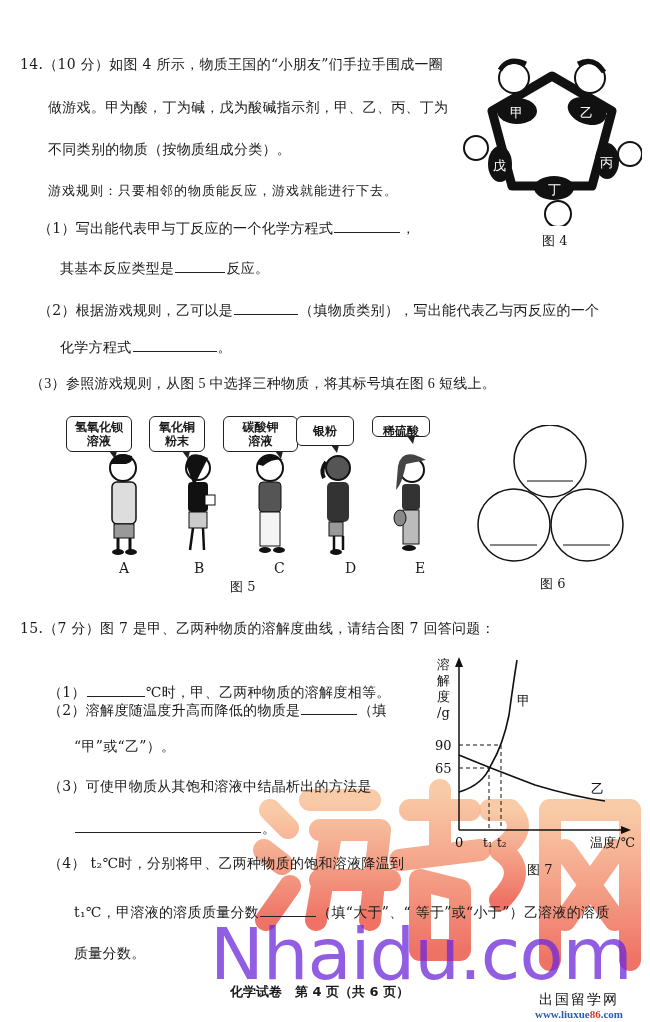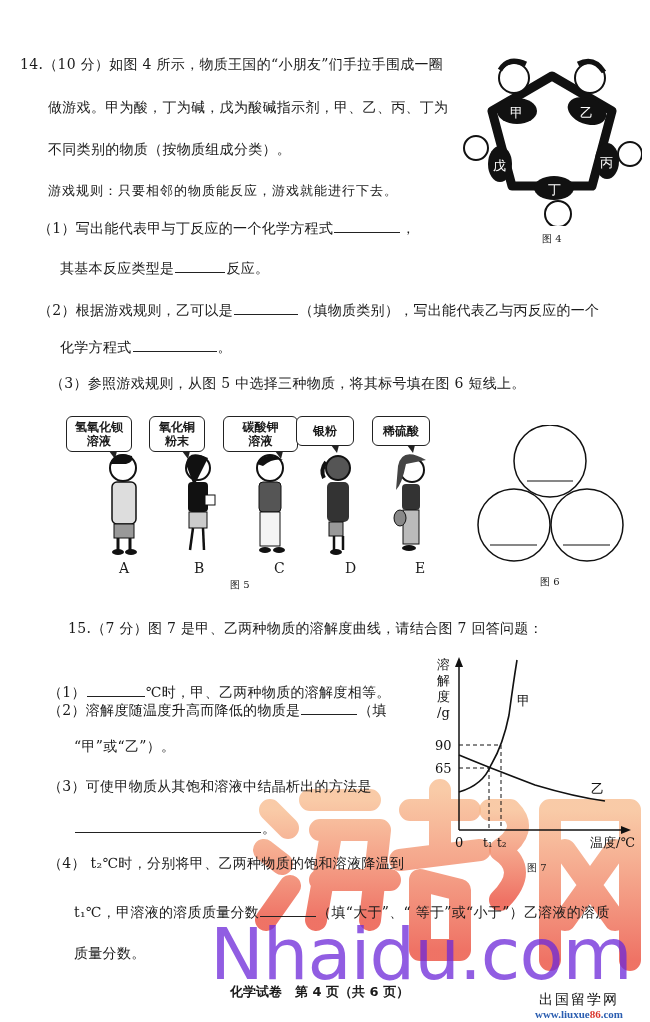--- a/index.html
+++ b/index.html
@@ -5,21 +5,21 @@
     html, body { margin: 0; padding: 0; background: #fff; }
     body {
       width: 650px; height: 1022px; position: relative; overflow: hidden;
       font-family: "DejaVu Serif", "Liberation Serif", serif;
       color: #1a1a1a;
     }
     .abs { position: absolute; }
     .line { position: absolute; font-size: 14px; white-space: nowrap; letter-spacing: 0.3px; }
     .rule { font-size: 13px; font-family: "DejaVu Sans", sans-serif; letter-spacing: 1px; }
     .blank { display: inline-block; border-bottom: 1px solid #222; height: 14px; vertical-align: baseline; margin: 0 1px; }
-    .caption { position: absolute; font-size: 10px; }
+    .caption { position: absolute; font-size: 13px; }
     .bubble {
       position: absolute; border: 1.5px solid #222; border-radius: 6px; background: #fff;
       font-size: 12px; font-family: "DejaVu Sans", sans-serif; font-weight: bold;
       text-align: center; line-height: 14px; padding: 3px 4px; box-sizing: border-box;
     }
     .bubble .tail {
       position: absolute; bottom: -8px; right: 14px; width: 0; height: 0;
       border-left: 6px solid transparent; border-right: 2px solid transparent; border-top: 8px solid #222;
     }
     .kid-label { position: absolute; font-size: 14px; }
@@ -39,21 +39,21 @@
 </div>
 <div class="line" style="left:60px; top:258px;">
   <span>其基本反应类型是</span><span class="blank" style="width:50px;"></span><span>反应。</span>
 </div>
 <div class="line" style="left:38px; top:300px;">
   <span>（2）根据游戏规则，乙可以是</span><span class="blank" style="width:64px;"></span><span>（填物质类别），写出能代表乙与丙反应的一个</span>
 </div>
 <div class="line" style="left:60px; top:337px;">
   <span>化学方程式</span><span class="blank" style="width:84px;"></span><span>。</span>
 </div>
-<div class="line" style="left:50px; top:375px;">（3）参照游戏规则，从图 5 中选择三种物质，将其标号填在图 6 短线上。</div>
+<div class="line" style="left:30px; top:375px;font-family:Liberation Serif, serif;">（3）参照游戏规则，从图 5 中选择三种物质，将其标号填在图 6 短线上。</div>
 
 <div class="abs" style="left:462px; top:56px; width:180px; height:195px;">
   <svg width="180" height="170" viewBox="0 0 180 170">
 
     <polygon points="90,20 150,55 130,130 50,130 30,55" fill="none" stroke="#111" stroke-width="9" stroke-linejoin="round"></polygon>
 
     <circle cx="52" cy="22" r="15" fill="#fff" stroke="#111" stroke-width="2"></circle>
     <path d="M38,14 q8,-14 26,-6" stroke="#111" stroke-width="5" fill="none"></path>
     <circle cx="128" cy="22" r="15" fill="#fff" stroke="#111" stroke-width="2"></circle>
     <path d="M116,8 q16,-8 26,8" stroke="#111" stroke-width="5" fill="none"></path>
@@ -88,21 +88,21 @@
   </div>
   <div class="bubble" style="left:223px; top:6px; width:75px; height:36px;">
     <div>碳酸钾</div>
     <div>溶液</div>
     <span class="tail"></span>
   </div>
   <div class="bubble" style="left:296px; top:6px; width:58px; height:30px; line-height:22px;">
     <div>银粉</div>
     <span class="tail"></span>
   </div>
-  <div class="bubble" style="left:372px; top:6px; width:58px; height:30px; line-height:22px;">
+  <div class="bubble" style="left:372px; top:6px; width:58px; height:21px; line-height:22px;">
     <div>稀硫酸</div>
     <span class="tail"></span>
   </div>
 
   <svg class="abs" style="left:0; top:40px;" width="450" height="110" viewBox="0 0 450 110">
 
     <g>
       <circle cx="123" cy="18" r="13" fill="#fff" stroke="#111" stroke-width="2"></circle>
       <path d="M110,14 q4,-14 22,-8 q2,6 -6,8 z" fill="#111"></path>
       <rect x="112" y="32" width="24" height="42" rx="5" fill="#ddd" stroke="#111" stroke-width="1.5"></rect>
@@ -186,21 +186,21 @@
       <path d="M60,30 l60,0 M70,60 l60,0 l-10,90 M80,70 l-14,80 M70,110 l70,0"></path>
 
       <path d="M160,40 l60,0 M190,20 l0,60 M150,90 l80,-10 M170,110 l0,70 l40,0 l0,-60 z"></path>
       <path d="M240,40 l20,0 q20,20 -10,40 q30,20 0,50"></path>
 
       <path d="M300,40 l0,150 M300,40 l80,0 l0,150 M315,80 l50,70 M365,80 l-50,70"></path>
     </g>
   </svg>
 </div>
 
-<div class="line" style="left:20px; top:620px;margin-left:48px;">15.（7 分）图 7 是甲、乙两种物质的溶解度曲线，请结合图 7 回答问题：</div>
+<div class="line" style="left:20px; top:620px;">15.（7 分）图 7 是甲、乙两种物质的溶解度曲线，请结合图 7 回答问题：</div>
 
 <div class="line" style="left:48px; top:682px;">
   <span>（1）</span><span class="blank" style="width:58px;"></span><span>℃时，甲、乙两种物质的溶解度相等。</span>
 </div>
 <div class="line" style="left:48px; top:700px;">
   <span>（2）溶解度随温度升高而降低的物质是</span><span class="blank" style="width:56px;"></span><span>（填</span>
 </div>
 <div class="line" style="left:74px; top:738px;">“甲”或“乙”）。</div>
 <div class="line" style="left:48px; top:778px;">（3）可使甲物质从其饱和溶液中结晶析出的方法是</div>
 <div class="line" style="left:74px; top:818px;">

